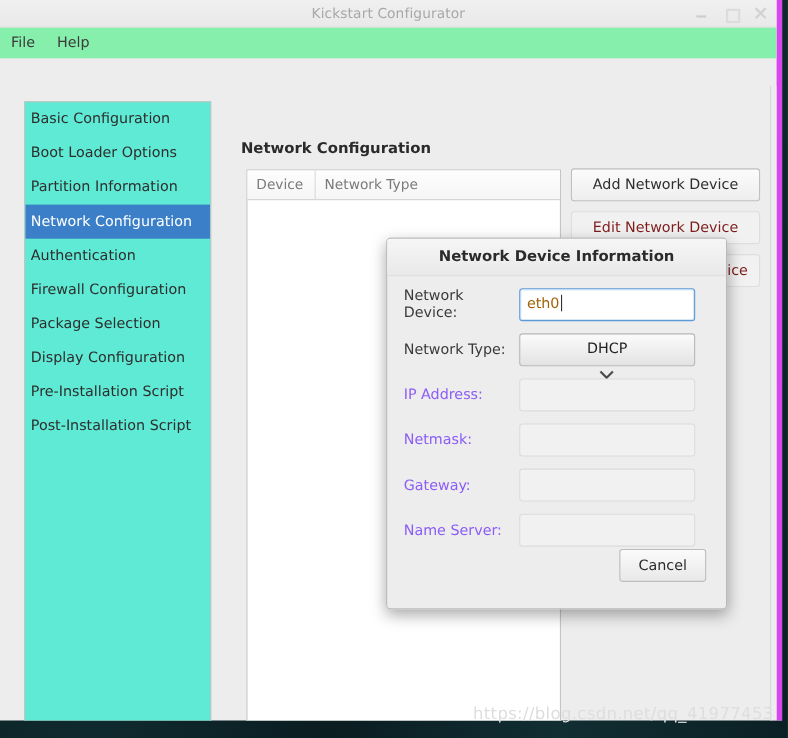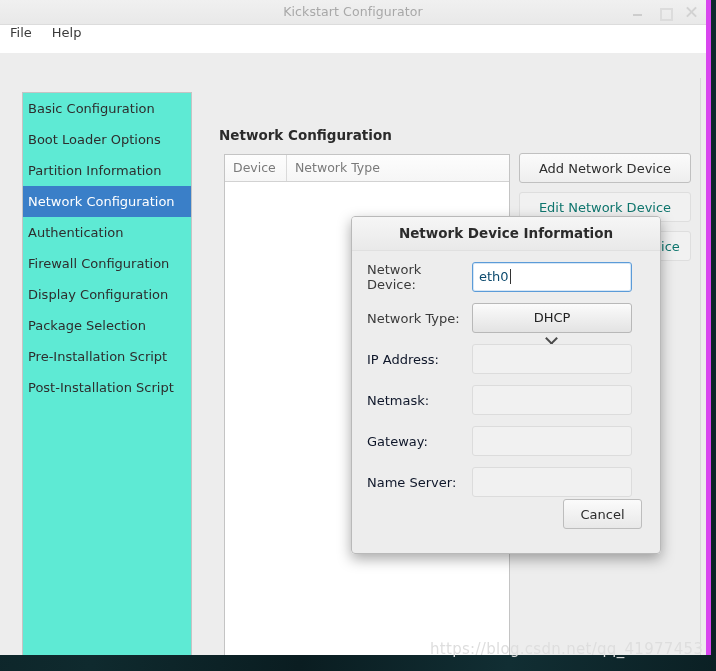--- a/index.html
+++ b/index.html
@@ -47,23 +47,23 @@
   }
   .winbtn.close::before, .winbtn.close::after {
     content: ""; position: absolute; left: 0px; top: 5px; width: 13px; height: 2px; background: #d2d2d2;
   }
   .winbtn.close::before { transform: rotate(45deg); }
   .winbtn.close::after  { transform: rotate(-45deg); }
 
   
   #menubar {
     height: 28px;
-    display: flex; 
+    display: flex; align-items: center;
     padding-left: 10px; gap: 20px;
-    background: #ffffff;
+    background: #86efac;
   }
   .menu-item { font-size: 13px; color: #3b3b3b; cursor: default; }
 
   
   #content { position: relative; height: 602px; }
 
   #sidebar {
     position: absolute; left: 22px; top: 39px;
     width: 170px; height: 566px;
     background: #5eead4;
@@ -110,21 +110,21 @@
     border: 1px solid #c0c0c0;
     border-radius: 3px;
     background: linear-gradient(#fbfbfb, #eeeeee);
     font-size: 13px; color: #2e2e2e;
     display: flex; align-items: center; justify-content: center;
     cursor: default;
   }
   .side-btn.disabled {
     background: #f1f1f1;
     border-color: #dedede;
-    color: #0f766e;
+    color: #7f1d1d;
   }
   #btn-add  { top: 100px; }
   #btn-edit { top: 139px; }
   #btn-del  { top: 178px; }
 
   
   #right-edge {
     position: absolute; right: 0; top: 25px; bottom: 0;
     width: 6px;
     background: #ededed;
@@ -154,28 +154,28 @@
     line-height: 33px;
     font-size: 13.5px; font-weight: bold; color: #2b2b2b;
   }
   .frow {
     display: flex; align-items: center;
     padding-left: 15px;
     margin-top: 11px;
     height: 30px;
   }
   .flabel { width: 105px; font-size: 13px; color: #3a3a3a; }
-  .flabel.dim { color: #0f172a; }
+  .flabel.dim { color: #8b5cf6; }
 
   .finput {
     width: 160px; height: 30px;
     border: 1px solid #c2c2c2;
     border-radius: 3px;
     background: #ffffff;
-    font-size: 13px; color: #0c4a6e;
+    font-size: 13px; color: #a16207;
     padding: 0 6px;
     line-height: 28px;
     position: relative;
     white-space: nowrap;
   }
   .finput.focused {
     border: 1px solid #5b9bd8;
     box-shadow: 0 0 0 1px rgba(91,155,216,.25) inset;
   }
   .caret {
@@ -253,22 +253,22 @@
 
   <div id="content">
 
     <div id="sidebar">
       <div class="side-item">Basic Configuration</div>
       <div class="side-item">Boot Loader Options</div>
       <div class="side-item">Partition Information</div>
       <div class="side-item selected">Network Configuration</div>
       <div class="side-item">Authentication</div>
       <div class="side-item">Firewall Configuration</div>
+      <div class="side-item">Package Selection</div>
       <div class="side-item">Display Configuration</div>
-      <div class="side-item">Package Selection</div>
       <div class="side-item">Pre-Installation Script</div>
       <div class="side-item">Post-Installation Script</div>
     </div>
 
     <div id="panel-title">Network Configuration</div>
 
     <div id="table">
       <div id="thead">
         <div class="th dev">Device</div>
         <div class="th type">Network Type</div>

